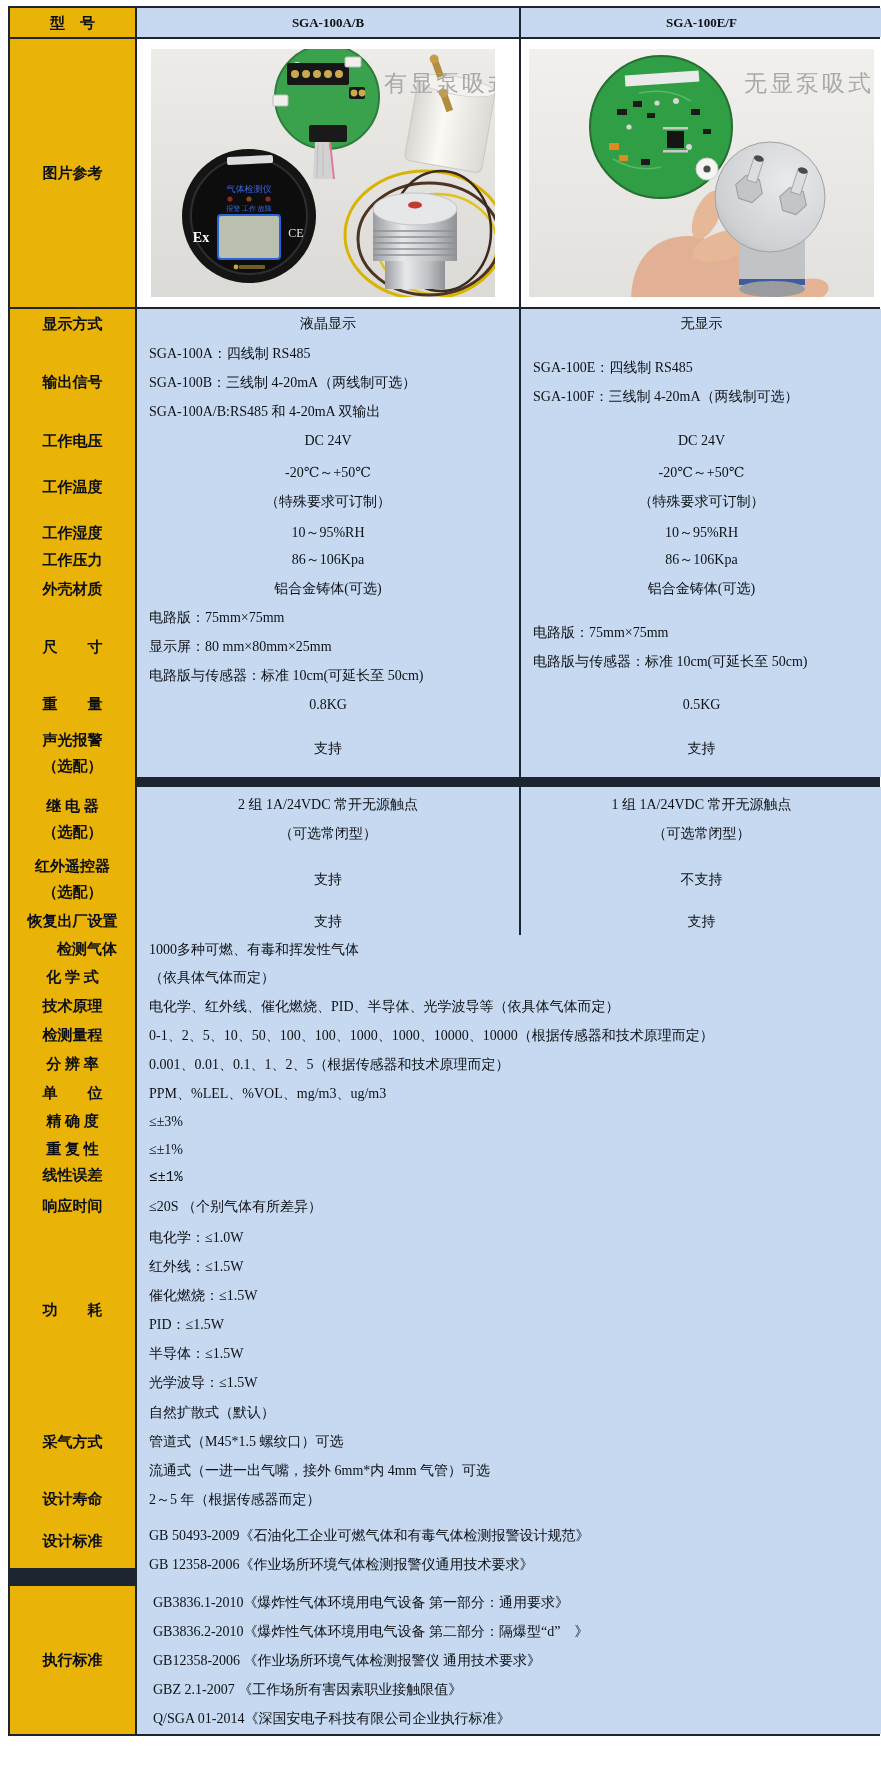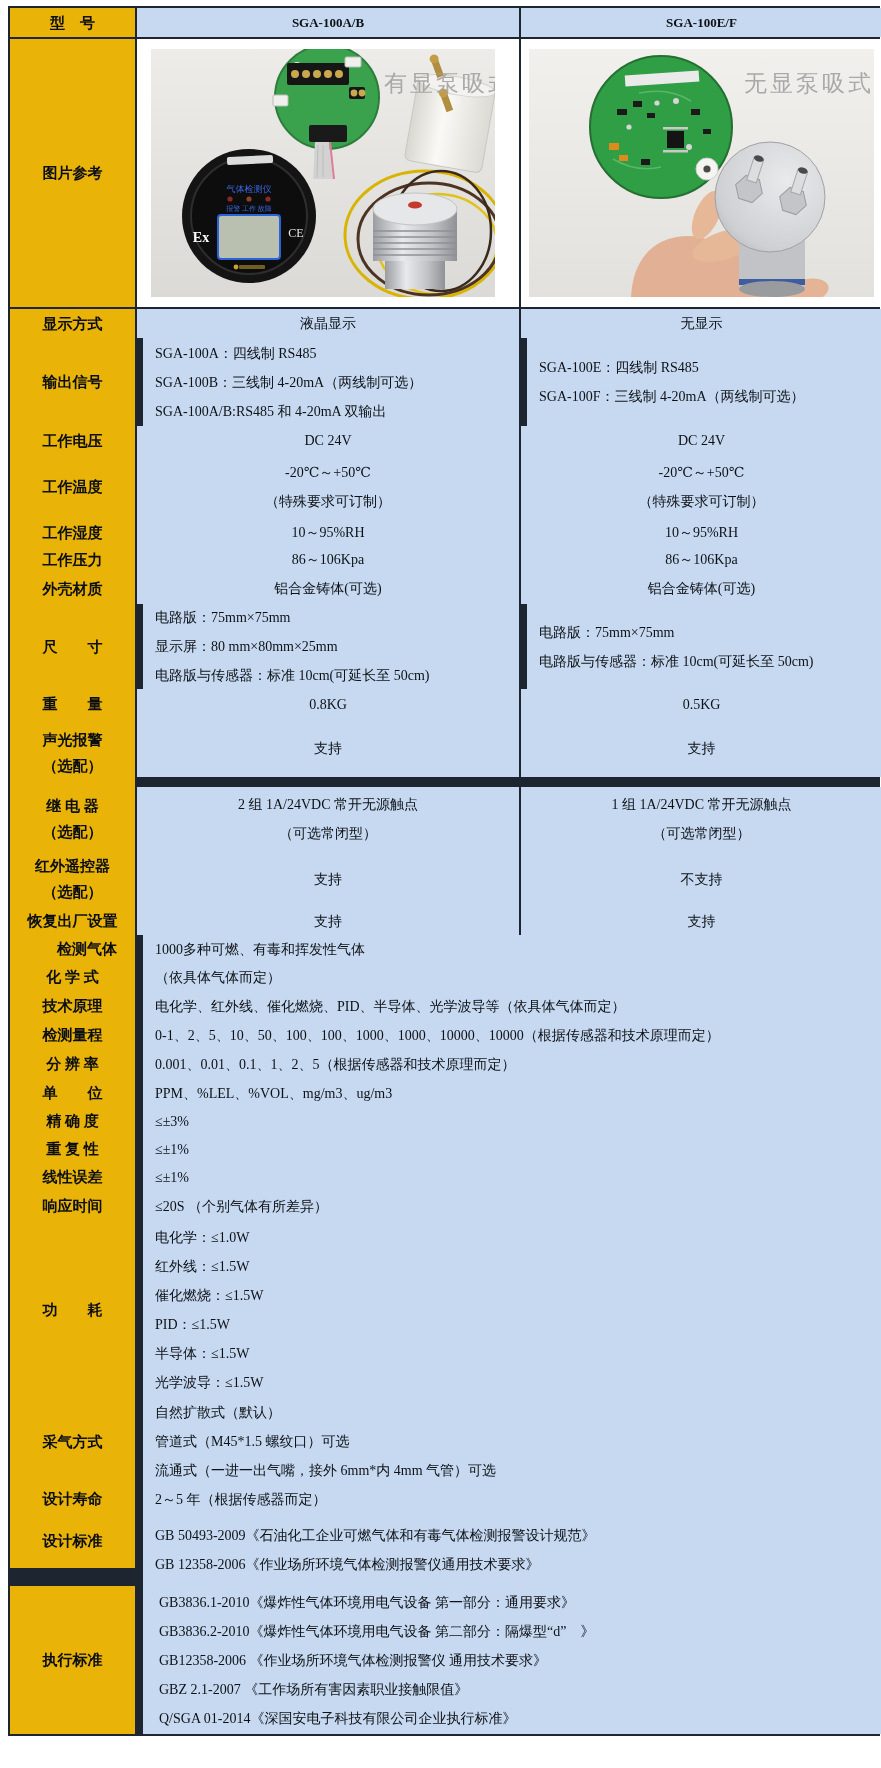--- a/index.html
+++ b/index.html
@@ -6,21 +6,21 @@
   body{font-family:"Liberation Serif","DejaVu Serif",serif;color:#101317;}
   .page{padding:6px 5px 4px 8px;width:868px;}
   .tbl{width:868px;background:#1d2630;padding:2px;display:flex;flex-direction:column;gap:2px;box-sizing:content-box;}
   .trow{display:grid;gap:2px;}
   .cell{box-sizing:border-box;overflow:hidden;}
   .lbl{background:#eab308;display:flex;flex-direction:column;justify-content:center;align-items:center;
        font-weight:bold;font-size:15px;color:#0b0e13;line-height:26px;text-align:center;}
   .val{background:#c6d9f1;display:flex;flex-direction:column;justify-content:center;
        font-size:14px;color:#0e1116;line-height:29px;}
   .center{align-items:center;text-align:center;}
-  .left{align-items:flex-start;padding-left:12px;padding-right:6px;text-align:center;margin-left:6px;}
+  .left{align-items:flex-start;padding-left:12px;padding-right:6px;text-align:center;}
   .hdr{font-weight:bold;font-size:13px;}
   .photo-cell{background:#ffffff;display:flex;align-items:center;justify-content:center;}
   svg{display:block;font-family:inherit;}
   .wm{letter-spacing:3px;opacity:.9;}
 </style>
 </head>
 <body>
 
 <div class="page">
   <div class="tbl">
@@ -422,21 +422,21 @@
           </div>
         </div>
         <div class="trow" style="grid-template-columns: 125px 745px;">
           <div class="cell lbl" style="height: 28px;">
             <div>重 复 性</div>
           </div>
           <div class="cell val left" style="height: 28px;">
             <div>≤±1%</div>
           </div>
         </div>
-        <div class="trow" style="grid-template-columns: 125px 745px;">
+        <div class="trow" style="grid-template-columns: 125px 745px; font-family: Liberation Mono, monospace;">
           <div class="cell lbl" style="height: 28px;">
             <div>线性误差</div>
           </div>
           <div class="cell val left" style="height: 28px;">
             <div>≤±1%</div>
           </div>
         </div>
         <div class="trow" style="grid-template-columns: 125px 745px;">
           <div class="cell lbl" style="height: 30px;">
             <div>响应时间</div>

